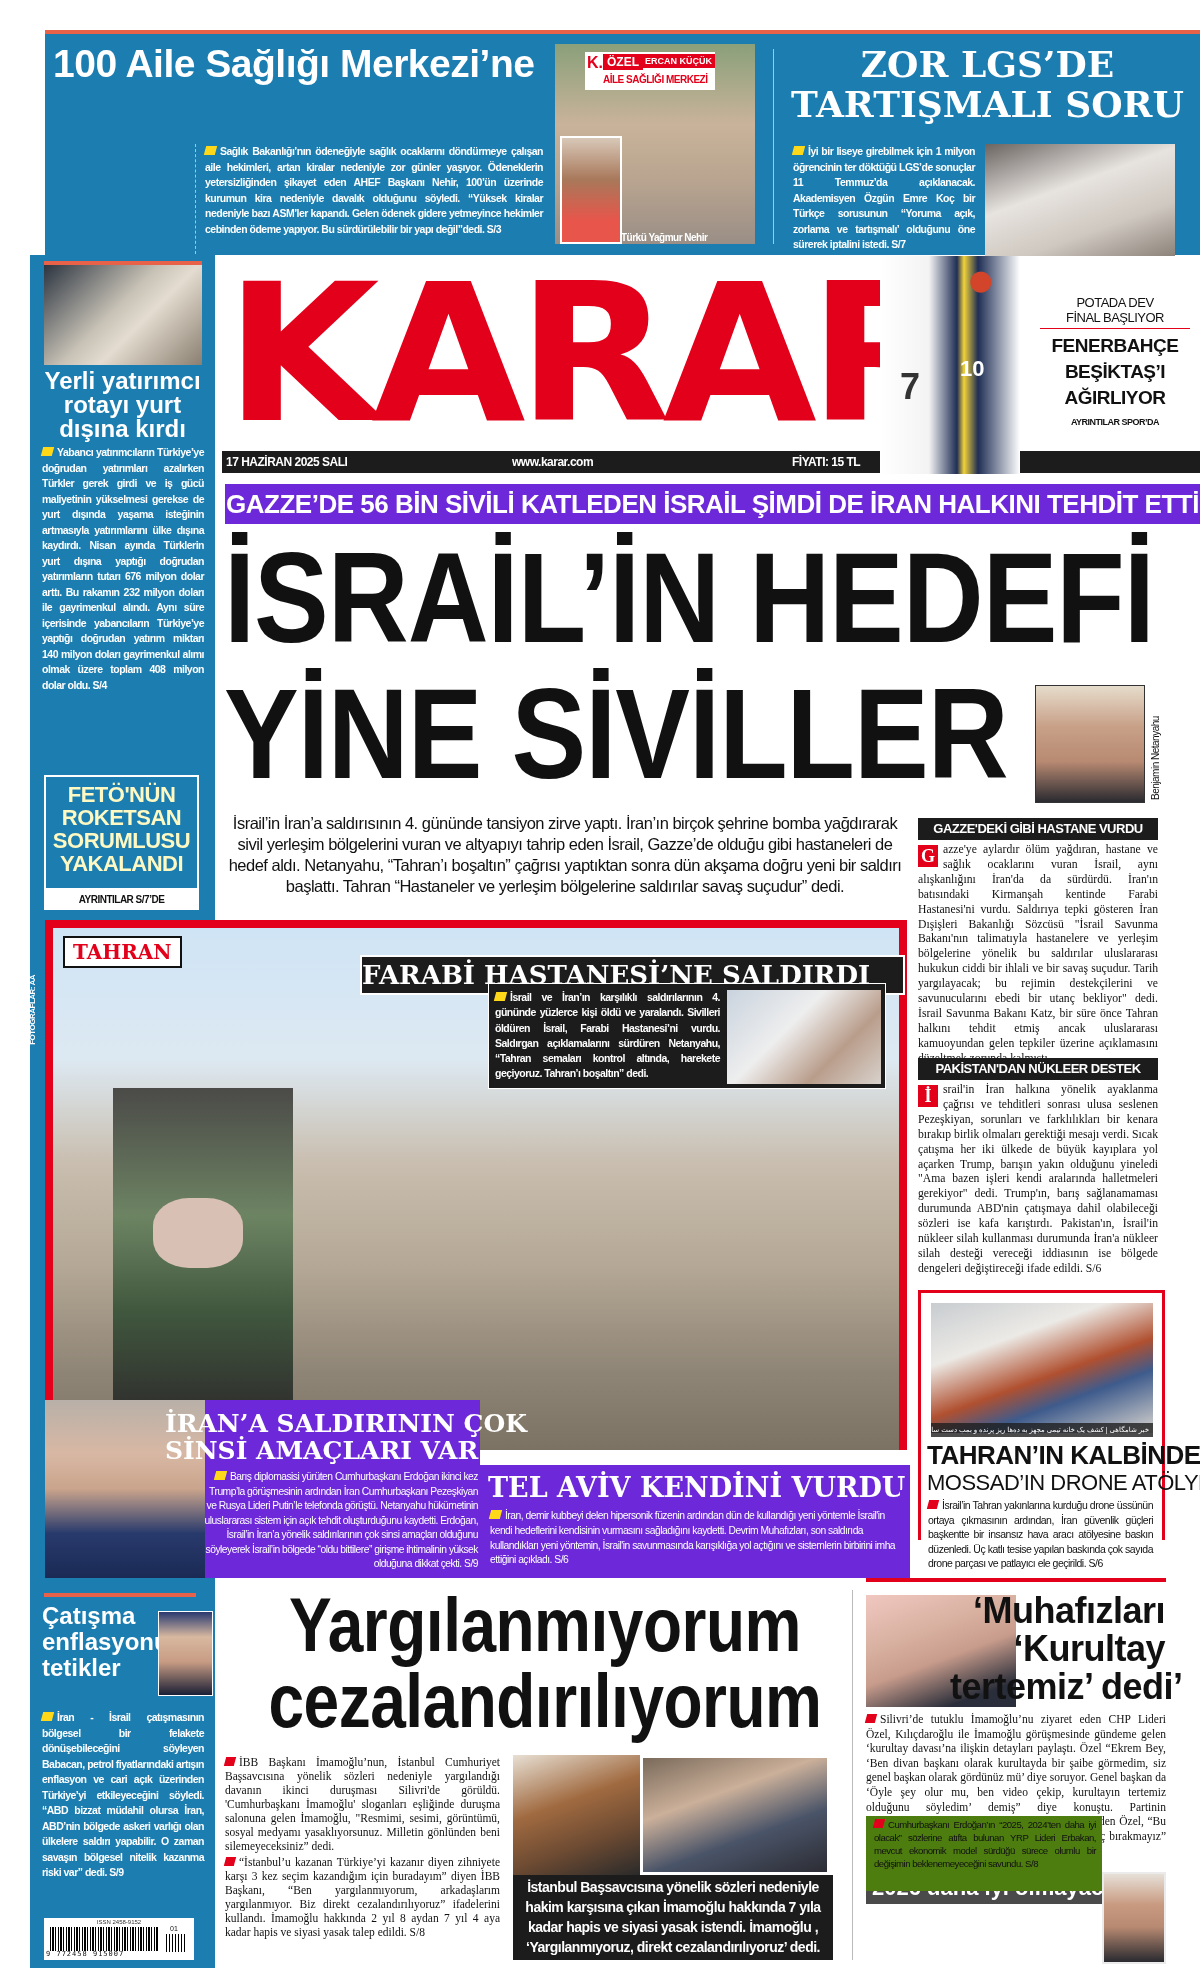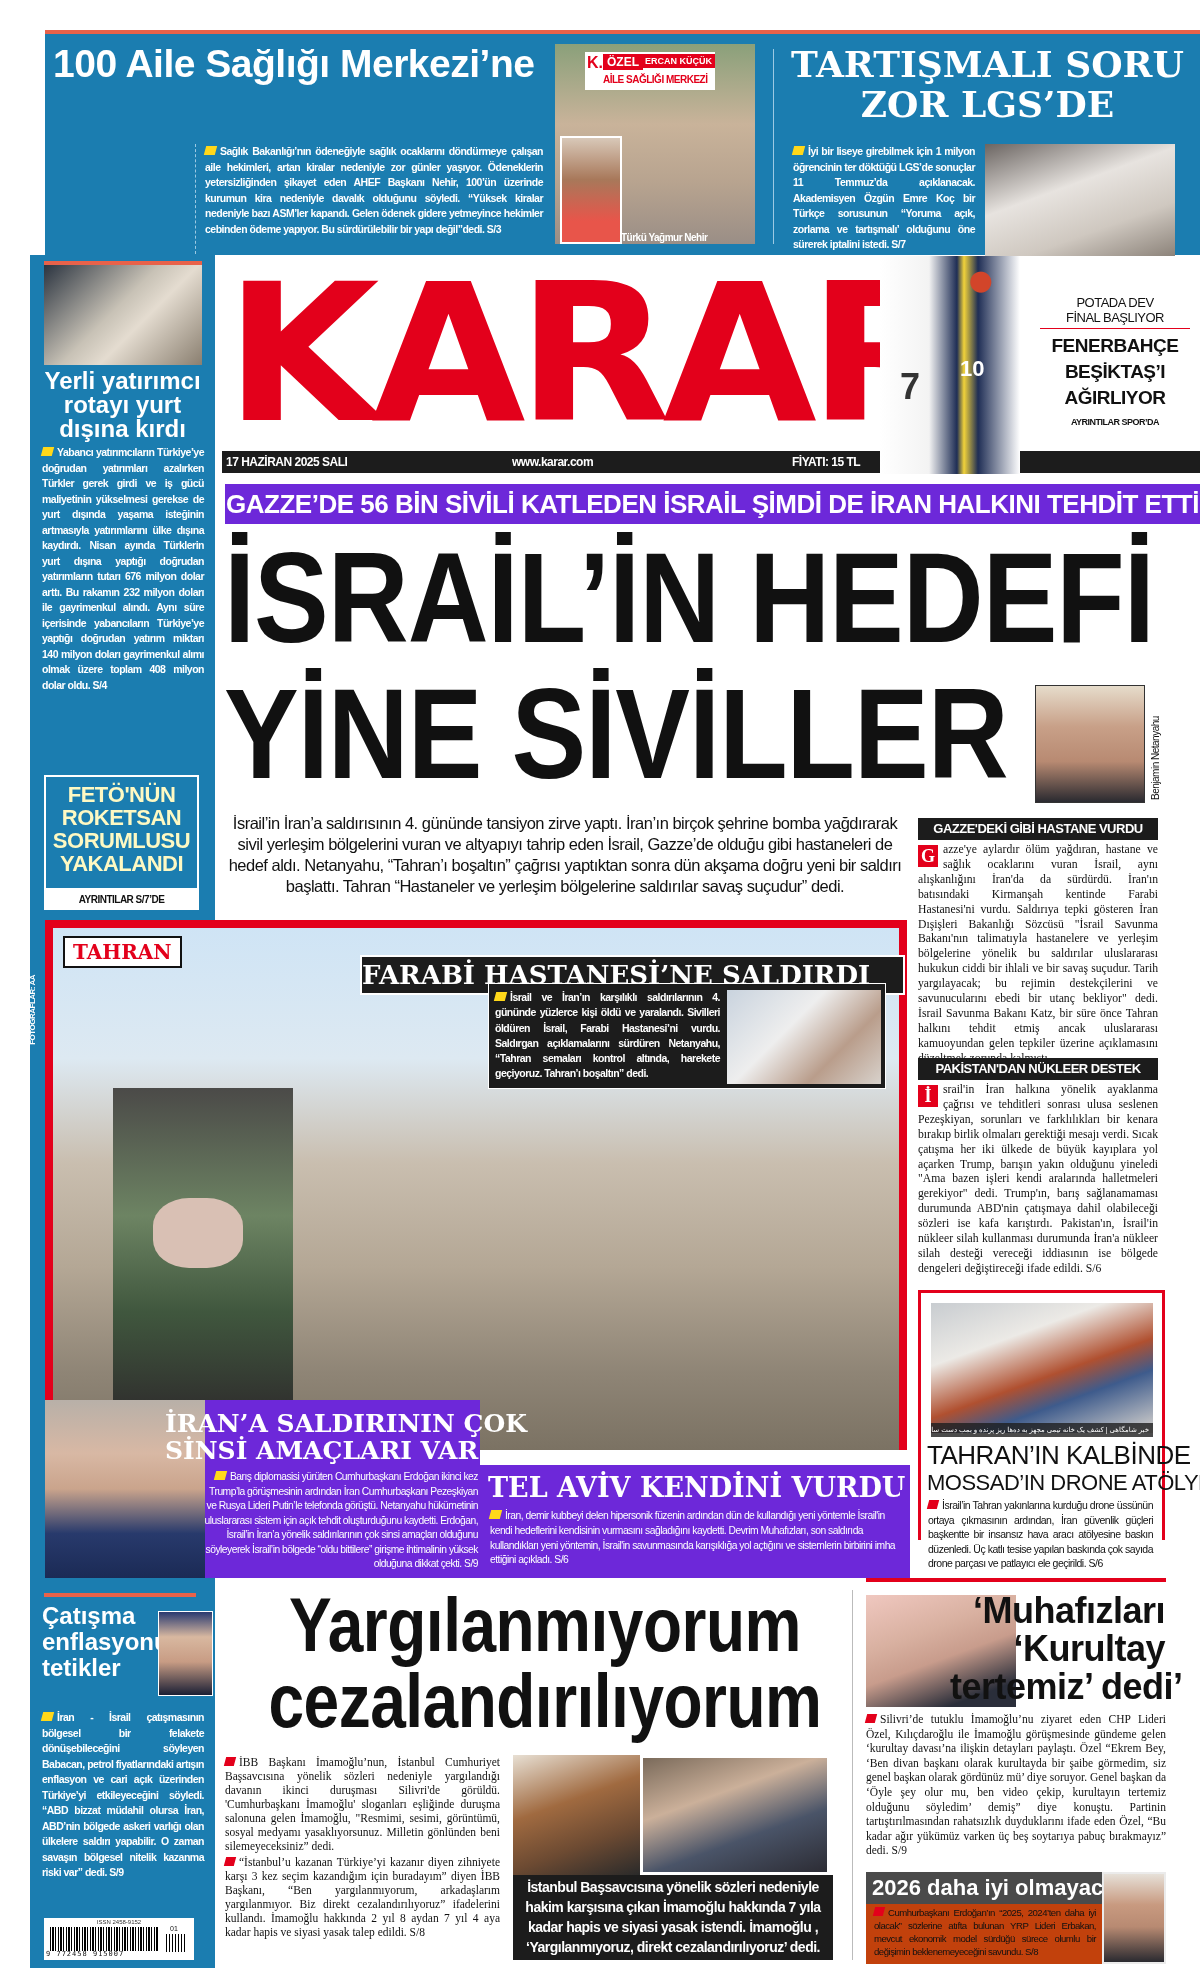--- a/index.html
+++ b/index.html
@@ -38,22 +38,22 @@
       <span class="abs" style="left:18px;top:2px;background:#e3001b;color:#fff;font-weight:bold;font-size:12px;padding:1px 4px">ÖZEL</span>
       <span class="abs" style="right:0;top:2px;background:#e3001b;color:#fff;font-weight:bold;font-size:9px;padding:2px 3px">ERCAN KÜÇÜK</span>
       <span class="abs cond" style="left:18px;top:22px;color:#e3001b;font-weight:bold;font-size:10px">AİLE SAĞLIĞI MERKEZİ</span>
     </div>
     <div class="abs" style="left:5px;top:92px;width:62px;height:108px;background:linear-gradient(180deg,#d8c8b8,#a8785a 40%,#e8554a 80%);border:2px solid #fff"></div>
     <div class="abs cond" style="left:66px;top:188px;color:#fff;font-weight:bold;font-size:10px">Türkü Yağmur Nehir</div>
   </div>
   <div class="abs" style="left:728px;top:15px;width:1px;height:195px;background:#9cc9e3"></div>
 
   <div class="abs" style="left:740px;top:10px;width:405px">
+    <div style="color:#fff;font-family:'DejaVu Serif',serif;font-weight:bold;font-size:36px;line-height:40px;text-align:center;white-space:nowrap">ZOR LGS’DE</div>
     <div style="color:#fff;font-family:'DejaVu Serif',serif;font-weight:bold;font-size:36px;line-height:40px;text-align:center;white-space:nowrap">TARTIŞMALI SORU</div>
-    <div style="color:#fff;font-family:'DejaVu Serif',serif;font-weight:bold;font-size:36px;line-height:40px;text-align:center;white-space:nowrap">ZOR LGS’DE</div>
     <p class="cond just" style="position:absolute;left:8px;top:100px;width:182px;color:#fff;font-weight:bold;font-size:10.5px;line-height:15.5px"><span class="bullet"></span><span>İyi bir liseye girebilmek için 1 milyon öğrencinin ter döktüğü LGS’de sonuçlar 11 Temmuz’da açıklanacak. Akademisyen Özgün Emre Koç bir Türkçe sorusunun “Yoruma açık, zorlama ve tartışmalı’ olduğunu öne sürerek iptalini istedi. S/7</span></p>
     <div class="abs photo" style="left:200px;top:100px;width:190px;height:112px;background:linear-gradient(160deg,#6b6562,#e7e3df 40%,#cfc8c0 70%,#8c837a)"></div>
   </div>
 </div>
 
 <div id="leftcol" class="abs blue">
   <div class="abs" style="left:14px;top:6px;width:158px;height:4px;background:#e8624a"></div>
   <div class="abs photo" style="left:14px;top:10px;width:158px;height:100px;background:linear-gradient(135deg,#2b3440,#c8c2b6 45%,#e4dcd0 60%,#8a7f70)"></div>
   <div class="abs" style="left:10px;top:114px;width:165px;color:#fff;font-weight:bold;font-size:24px;line-height:24px;text-align:center">Yerli yatırımcı rotayı yurt dışına kırdı</div>
   <p class="abs cond just" style="left:12px;top:190px;width:162px;color:#fff;font-weight:bold;font-size:10.5px;line-height:15.5px"><span class="bullet"></span><span>Yabancı yatırımcıların Türkiye’ye doğrudan yatırımları azalırken Türkler gerek girdi ve iş gücü maliyetinin yükselmesi gerekse de yurt dışında yaşama isteğinin artmasıyla yatırımlarını ülke dışına kaydırdı. Nisan ayında Türklerin yurt dışına yaptığı doğrudan yatırımların tutarı 676 milyon dolar arttı. Bu rakamın 232 milyon doları ile gayrimenkul alındı. Aynı süre içerisinde yabancıların Türkiye’ye yaptığı doğrudan yatırım miktarı 140 milyon doları gayrimenkul alımı olmak üzere toplam 408 milyon dolar oldu. S/4</span></p>
@@ -126,21 +126,21 @@
 
 <div class="abs darkbar" style="left:360px;top:955px;width:545px;height:40px;border:2px solid #fff;font-family:'DejaVu Serif',serif;font-weight:bold;font-size:26px;line-height:36px;text-align:left;white-space:nowrap">FARABİ HASTANESİ’NE SALDIRDI</div>
 <div class="abs darkbar" style="left:488px;top:983px;width:398px;height:106px;border:1px solid #fff">
   <p class="abs cond just" style="left:6px;top:6px;width:225px;font-weight:bold;font-size:10.5px;line-height:15.3px"><span class="bullet"></span><span>İsrail ve İran’ın karşılıklı saldırılarının 4. gününde yüzlerce kişi öldü ve yaralandı. Sivilleri öldüren İsrail, Farabi Hastanesi’ni vurdu. Saldırgan açıklamalarını sürdüren Netanyahu, “Tahran semaları kontrol altında, harekete geçiyoruz. Tahran’ı boşaltın” dedi.</span></p>
   <div class="abs photo" style="left:238px;top:6px;width:154px;height:94px;background:linear-gradient(135deg,#c9d3de,#eee 40%,#b99d8b 70%,#d8d2cc)"></div>
 </div>
 
 <div class="abs" style="left:918px;top:1290px;width:247px;height:250px;border:3px solid #e3001b;border-bottom:none;background:#fff">
   <div class="abs photo" style="left:10px;top:10px;width:222px;height:130px;background:linear-gradient(160deg,#c8ccd0,#eceae6 30%,#b05030 55%,#3e5b8c 70%,#d9d5cf)"></div>
   <div class="abs" style="left:10px;top:130px;width:222px;height:14px;background:rgba(30,30,30,0.8);color:#fff;font-size:7px;line-height:14px;text-align:right;padding-right:4px;direction:rtl;white-space:nowrap;overflow:hidden">خبر شامگاهی | کشف یک خانه تیمی مجهز به ده‌ها ریز پرنده و بمب دست ساز</div>
-  <div class="abs cond" style="left:6px;top:148px;width:232px;font-weight:normal;font-size:26px;line-height:28px;text-align:center;white-space:nowrap">TAHRAN’IN KALBİNDE</div>
+  <div class="abs cond" style="left:6px;top:148px;width:232px;font-weight:bold;font-size:26px;line-height:28px;text-align:center;white-space:nowrap">TAHRAN’IN KALBİNDE</div>
   <div class="abs cond" style="left:6px;top:178px;width:232px;font-size:22px;line-height:24px;text-align:center;white-space:nowrap">MOSSAD’IN DRONE ATÖLYESİ</div>
 </div>
 <p class="abs cond just" style="left:928px;top:1498px;width:225px;font-size:10.5px;line-height:14.5px"><span class="rbullet"></span><span>İsrail’in Tahran yakınlarına kurduğu drone üssünün ortaya çıkmasının ardından, İran güvenlik güçleri başkentte bir insansız hava aracı atölyesine baskın düzenledi. Üç katlı tesise yapılan baskında çok sayıda drone parçası ve patlayıcı ele geçirildi. S/6</span></p>
 
 <div class="abs redbox" style="left:45px;top:1400px;width:435px;height:178px">
   <div class="abs photo" style="left:0;top:0;width:160px;height:178px;background:linear-gradient(180deg,#b8b0a8 0%,#d8b8a4 30%,#caa48c 50%,#283a6c 75%,#1b2a55 100%)"></div>
   <div class="abs" style="left:120px;top:10px;width:310px;color:#fff;font-family:'DejaVu Serif',serif;font-weight:bold;font-size:25px;line-height:27px;text-align:right;white-space:nowrap">
     <div>İRAN’A SALDIRININ ÇOK</div>
     <div>SİNSİ AMAÇLARI VAR</div>
   </div>
@@ -169,16 +169,16 @@
 <div class="abs" style="left:866px;top:1578px;width:300px;height:4px;background:#e3001b"></div>
 <div class="abs photo" style="left:866px;top:1595px;width:150px;height:112px;background:linear-gradient(160deg,#f0c8c0,#d8b0a0 35%,#c89c8c 55%,#2a2e3a 85%)"></div>
 <div class="abs cond" style="left:950px;top:1592px;width:215px;font-weight:bold;font-size:36px;line-height:38px;text-align:right;white-space:nowrap">
   <div>‘Muhafızları</div>
   <div>‘Kurultay</div>
   <div>tertemiz’ dedi’</div>
 </div>
 <p class="abs serif just" style="left:866px;top:1712px;width:300px;font-size:11.5px;line-height:14.6px"><span class="rbullet"></span><span>Silivri’de tutuklu İmamoğlu’nu ziyaret eden CHP Lideri Özel, Kılıçdaroğlu ile İmamoğlu görüşmesinde gündeme gelen ‘kurultay davası’na ilişkin detayları paylaştı. Özel “Ekrem Bey, ‘Ben divan başkanı olarak kurultayda bir şaibe görmedim, siz genel başkan olarak gördünüz mü’ diye soruyor. Genel başkan da ‘Öyle şey olur mu, ben video çekip, kurultayın tertemiz olduğunu söyledim’ demiş” diye konuştu. Partinin tartıştırılmasından rahatsızlık duyduklarını ifade eden Özel, “Bu kadar ağır yükümüz varken üç beş soytarıya pabuç bırakmayız” dedi. S/9</span></p>
 
 <div class="abs" style="left:866px;top:1872px;width:236px;height:32px;background:#4a4a4a;color:#fff;font-weight:bold;font-size:22px;line-height:32px;padding-left:6px;white-space:nowrap;overflow:hidden">2026 daha iyi olmayacak</div>
-<div class="abs" style="left:866px;top:1904px;width:236px;height:60px;background:#c2410c">
+<div class="abs" style="left:866px;top:1816px;width:236px;height:75px;background:#4d7c0f">
   <p class="abs cond just" style="left:8px;top:2px;width:222px;font-size:9.6px;line-height:13px"><span class="rbullet"></span><span>Cumhurbaşkanı Erdoğan’ın “2025, 2024’ten daha iyi olacak” sözlerine atıfta bulunan YRP Lideri Erbakan, mevcut ekonomik model sürdüğü sürece olumlu bir değişimin beklenemeyeceğini savundu. S/8</span></p>
 </div>
 <div class="abs photo" style="left:1102px;top:1872px;width:64px;height:92px;background:linear-gradient(180deg,#e6e0d8,#c89a80 35%,#b88a72 60%,#2a2a30);border:2px solid #ebebeb"></div>
 
 </body></html>

